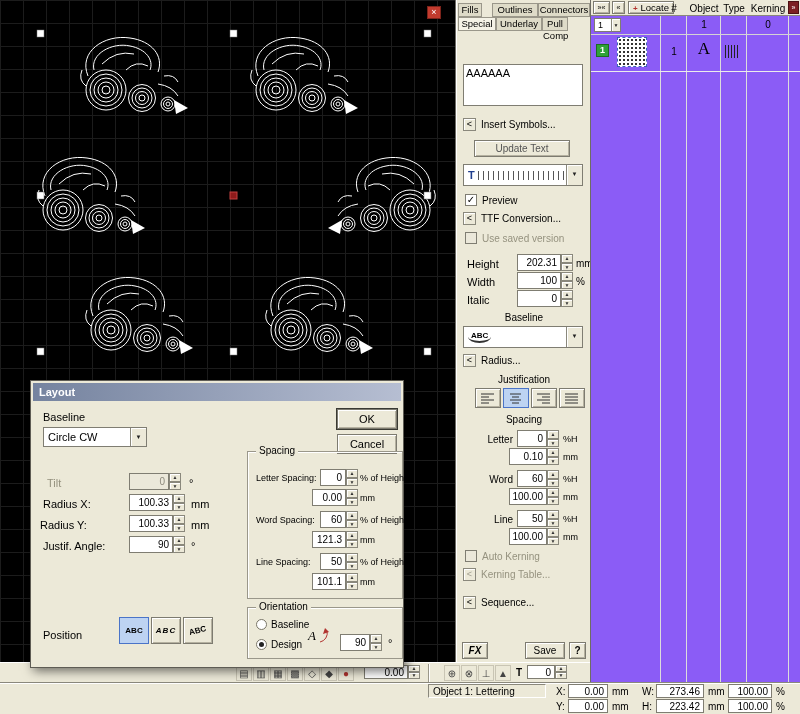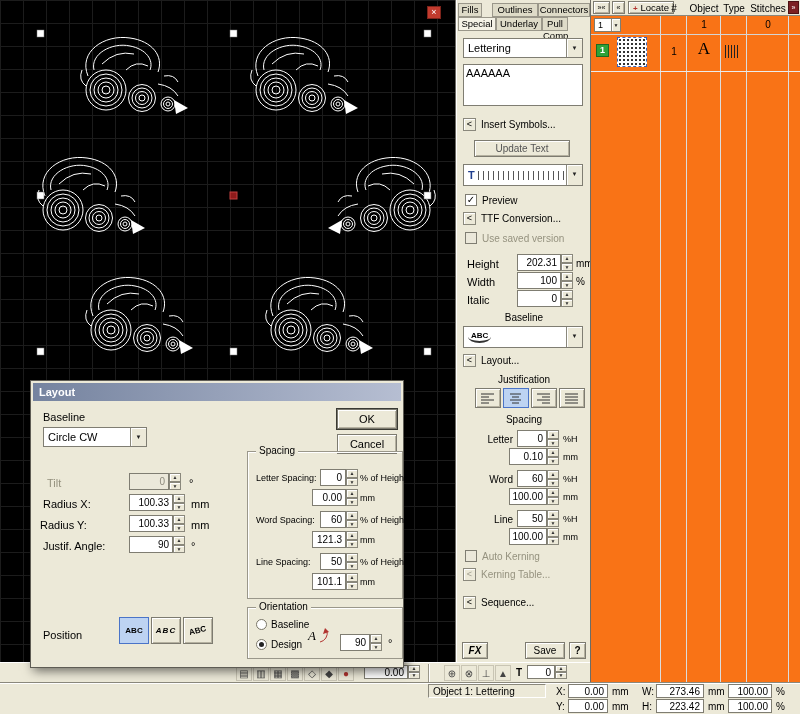--- a/index.html
+++ b/index.html
@@ -65,21 +65,21 @@
   .props { left:456px; top:0; width:134px; height:662px; background:#ece9d8; border-left:1px solid #fff; }
   .tab { position:absolute; height:14px; background:#dedbc8; border:1px solid #9a978a;
     font-size:9.5px; line-height:12px; text-align:center; }
   .tab.active { background:#f4f2e6; }
   .jbtn { width:26px; height:20px; display:flex; align-items:center; justify-content:center; }
   .jbtn.sel { background:#bdd3f2; border-color:#4a74c8; box-shadow:none; }
   .center { text-align:center; }
   .ticks { height:9px; background:repeating-linear-gradient(90deg,#555 0 1px,transparent 1px 5px); }
 
   
-  .objpanel { left:590px; top:0; width:210px; height:682px; background:#f97316; border-left:1px solid #6e6c64; }
+  .objpanel { left:590px; top:0; width:210px; height:682px; background:#8b5cf6; border-left:1px solid #6e6c64; }
   .objheader { left:0; top:0; width:210px; height:16px; background:#ece9d8; border-bottom:1px solid #8a887c; }
   .vline { width:1px; background:#dcdcdc; }
   .hline { height:1px; background:#d4d4d4; }
   .badge { width:13px; height:13px; background:#2fa238; border:1px solid #1c6b22; color:#fff;
     font-size:9px; line-height:11px; text-align:center; font-weight:bold; }
   .thumb { width:30px; height:30px; border:1px dashed #3c62b8; background-color:#fff;
     background-image:radial-gradient(#333 0.8px, transparent 0.9px); background-size:4px 4px; }
   .hatch { width:14px; height:13px; background:repeating-linear-gradient(90deg,#222 0 1px,transparent 1px 3px); }
   .panelclose { width:11px; height:13px; background:#7c2022; border:1px solid #4d1113;
     color:#fff; font-size:7px; line-height:11px; text-align:center; }
@@ -262,24 +262,20 @@
   </div>
 
   <div class="abs props">
     <span class="tab" style="left:1px;top:3px;width:24px">Fills</span>
     <span class="tab" style="left:35px;top:3px;width:46px">Outlines</span>
     <span class="tab" style="left:81px;top:3px;width:52px">Connectors</span>
     <span class="tab active" style="left:1px;top:17px;width:38px">Special</span>
     <span class="tab" style="left:39px;top:17px;width:46px">Underlay</span>
     <span class="tab" style="left:85px;top:17px;width:26px">Pull Comp</span>
 
-    <div class="abs combo" style="left:6px;top:38px;width:120px">
-      <span>Lettering</span>
-      <span class="arrow">▼</span>
-    </div>
     <div class="abs field left" style="left:6px;top:64px;width:120px;height:42px;font-size:11px;padding:2px 2px">AAAAAA</div>
 
     <span class="abs chev" style="left:6px;top:118px">&lt;</span>
     <span class="abs lbl s10" style="left:24px;top:119px">Insert Symbols...</span>
 
     <div class="abs btn" style="left:17px;top:140px;width:96px;height:17px;line-height:15px;font-size:10px;color:#555">Update Text</div>
 
     <div class="abs combo" style="left:6px;top:164px;width:120px;height:22px">
       <span style="color:#1f3d8c;font-weight:bold;font-size:11px;margin-right:3px">T</span>
       <span class="ticks" style="flex:1"></span>
@@ -318,21 +314,21 @@
         <span>▼</span>
       </span>
 
     <div class="abs lbl s10 center" style="left:0;top:312px;width:134px">Baseline</div>
     <div class="abs combo" style="left:6px;top:326px;width:120px;height:22px">
       <span style="font-size:8px;font-weight:bold;border-bottom:2px solid #333;border-radius:0 0 60% 60%;padding:0 3px 1px">ABC</span>
       <span class="arrow">▼</span>
     </div>
 
     <span class="abs chev" style="left:6px;top:354px">&lt;</span>
-    <span class="abs lbl s10" style="left:24px;top:355px">Layout...</span>
+    <span class="abs lbl s10" style="left:24px;top:355px">Radius...</span>
 
     <div class="abs lbl s10 center" style="left:0;top:374px;width:134px">Justification</div>
     <div class="abs btn jbtn" style="left:18px;top:388px">
       <svg width="14" height="12">
           <g stroke="#333">
             <line x1="0" y1="2" x2="13" y2="2"></line>
             <line x1="0" y1="5" x2="8" y2="5"></line>
             <line x1="0" y1="8" x2="13" y2="8"></line>
             <line x1="0" y1="11" x2="8" y2="11"></line>
           </g>
@@ -430,21 +426,21 @@
     <div class="abs objheader"></div>
     <div class="abs btn" style="left:2px;top:1px;width:17px;height:13px;line-height:11px;font-size:7px">»«</div>
     <div class="abs btn" style="left:21px;top:1px;width:13px;height:13px;line-height:11px;font-size:7px">«</div>
     <div class="abs btn" style="left:37px;top:1px;width:46px;height:13px;line-height:11px;font-size:9.5px">
       <span style="color:#b23430;font-weight:bold;font-size:8px">+</span>
       <span>Locate</span>
     </div>
     <span class="abs lbl s10 center" style="left:70px;top:3px;width:26px">#</span>
     <span class="abs lbl s10 center" style="left:96px;top:3px;width:34px">Object</span>
     <span class="abs lbl s10 center" style="left:130px;top:3px;width:26px">Type</span>
-    <span class="abs lbl s10 center" style="left:156px;top:3px;width:42px">Stitches</span>
+    <span class="abs lbl s10 center" style="left:156px;top:3px;width:42px">Kerning</span>
     <div class="abs panelclose" style="left:197px;top:1px">»</div>
 
     <div class="abs vline" style="left:69px;top:16px;height:666px"></div>
     <div class="abs vline" style="left:95px;top:16px;height:666px"></div>
     <div class="abs vline" style="left:129px;top:16px;height:666px"></div>
     <div class="abs vline" style="left:155px;top:16px;height:666px"></div>
     <div class="abs vline" style="left:197px;top:16px;height:666px"></div>
 
     <div class="abs combo" style="left:3px;top:18px;width:27px;height:14px;font-size:9px;padding-left:3px">
       <span>1</span>

